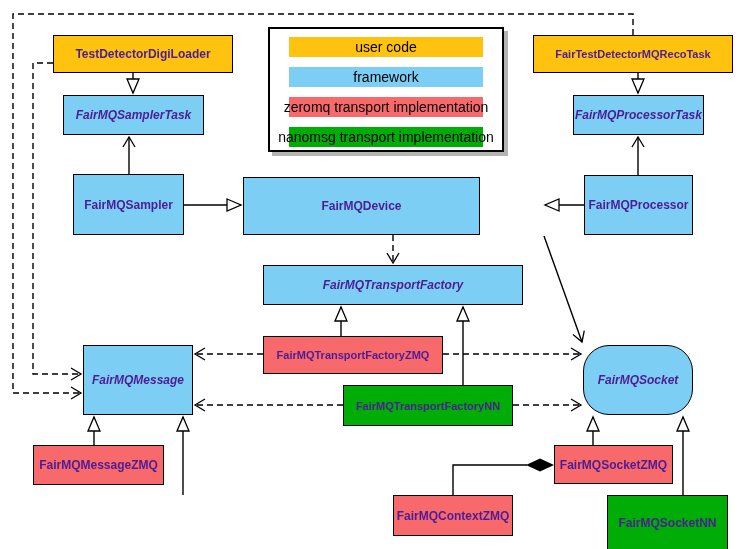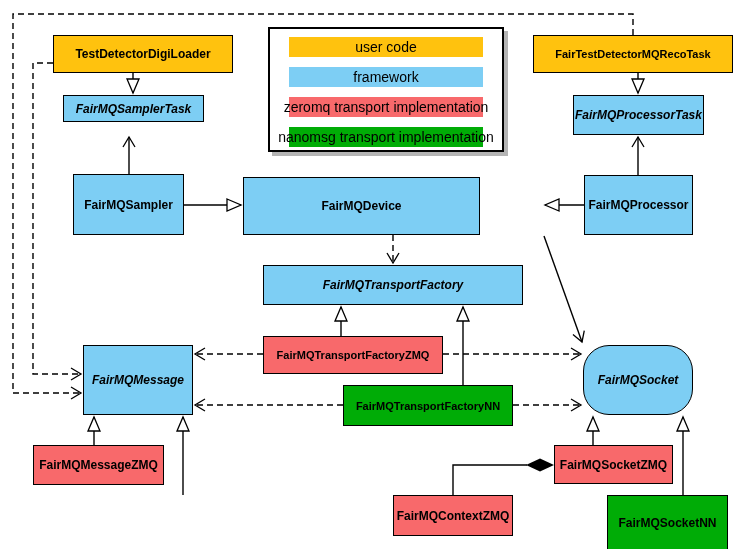--- a/index.html
+++ b/index.html
@@ -5,21 +5,21 @@
   html,body{margin:0;padding:0;background:#fff;}
   #canvas{
     position:relative;width:748px;height:549px;background:#fff;overflow:hidden;
     font-family:"Liberation Sans","DejaVu Sans",sans-serif;
   }
   #edges{position:absolute;left:0;top:0;}
   .edge{stroke:#000;stroke-width:1.4;fill:none;}
   .dash{stroke-dasharray:6 4;}
   .node{
     position:absolute;display:flex;align-items:center;justify-content:center;
-    border:1px solid #000;font-weight:bold;font-size:12px;color:#000000;
+    border:1px solid #000;font-weight:bold;font-size:12px;color:#4c1d95;
     text-align:center;white-space:nowrap;box-sizing:border-box;
   }
   .abstract{font-style:italic;}
   .fs11{font-size:11px;}
   .cat-user{background:#FFC20E;}
   .cat-fw{background:#7DCEF4;}
   .cat-zmq{background:#F8696B;}
   .cat-nn{background:#00AC06;}
   #legend{
     position:absolute;left:268px;top:27px;width:236px;height:125px;
@@ -71,21 +71,21 @@
     <path class="edge" d="M683,495 V417" marker-end="url(#tri)"></path>
 
     <path class="edge" d="M453,495 V465 H527"></path>
     <polygon points="526,465 540,458.5 554,465 540,471.5" fill="#000"></polygon>
   </svg>
 
   <div class="node cat-user" style="left:53px;top:35px;width:180px;height:38px;">TestDetectorDigiLoader</div>
 
   <div class="node cat-user fs11" style="left:533px;top:35px;width:200px;height:38px;">FairTestDetectorMQRecoTask</div>
 
-  <div class="node cat-fw abstract" style="left:63px;top:95px;width:141px;height:27px;">FairMQSamplerTask</div>
+  <div class="node cat-fw abstract" style="left:63px;top:95px;width:141px;height:40px;">FairMQSamplerTask</div>
 
   <div class="node cat-fw abstract" style="left:573px;top:95px;width:131px;height:40px;">FairMQProcessorTask</div>
 
   <div class="node cat-fw" style="left:73px;top:174px;width:111px;height:61px;">FairMQSampler</div>
 
   <div class="node cat-fw" style="left:243px;top:177px;width:237px;height:58px;">FairMQDevice</div>
 
   <div class="node cat-fw" style="left:584px;top:175px;width:109px;height:60px;">FairMQProcessor</div>
 
   <div class="node cat-fw abstract" style="left:263px;top:265px;width:260px;height:40px;">FairMQTransportFactory</div>

